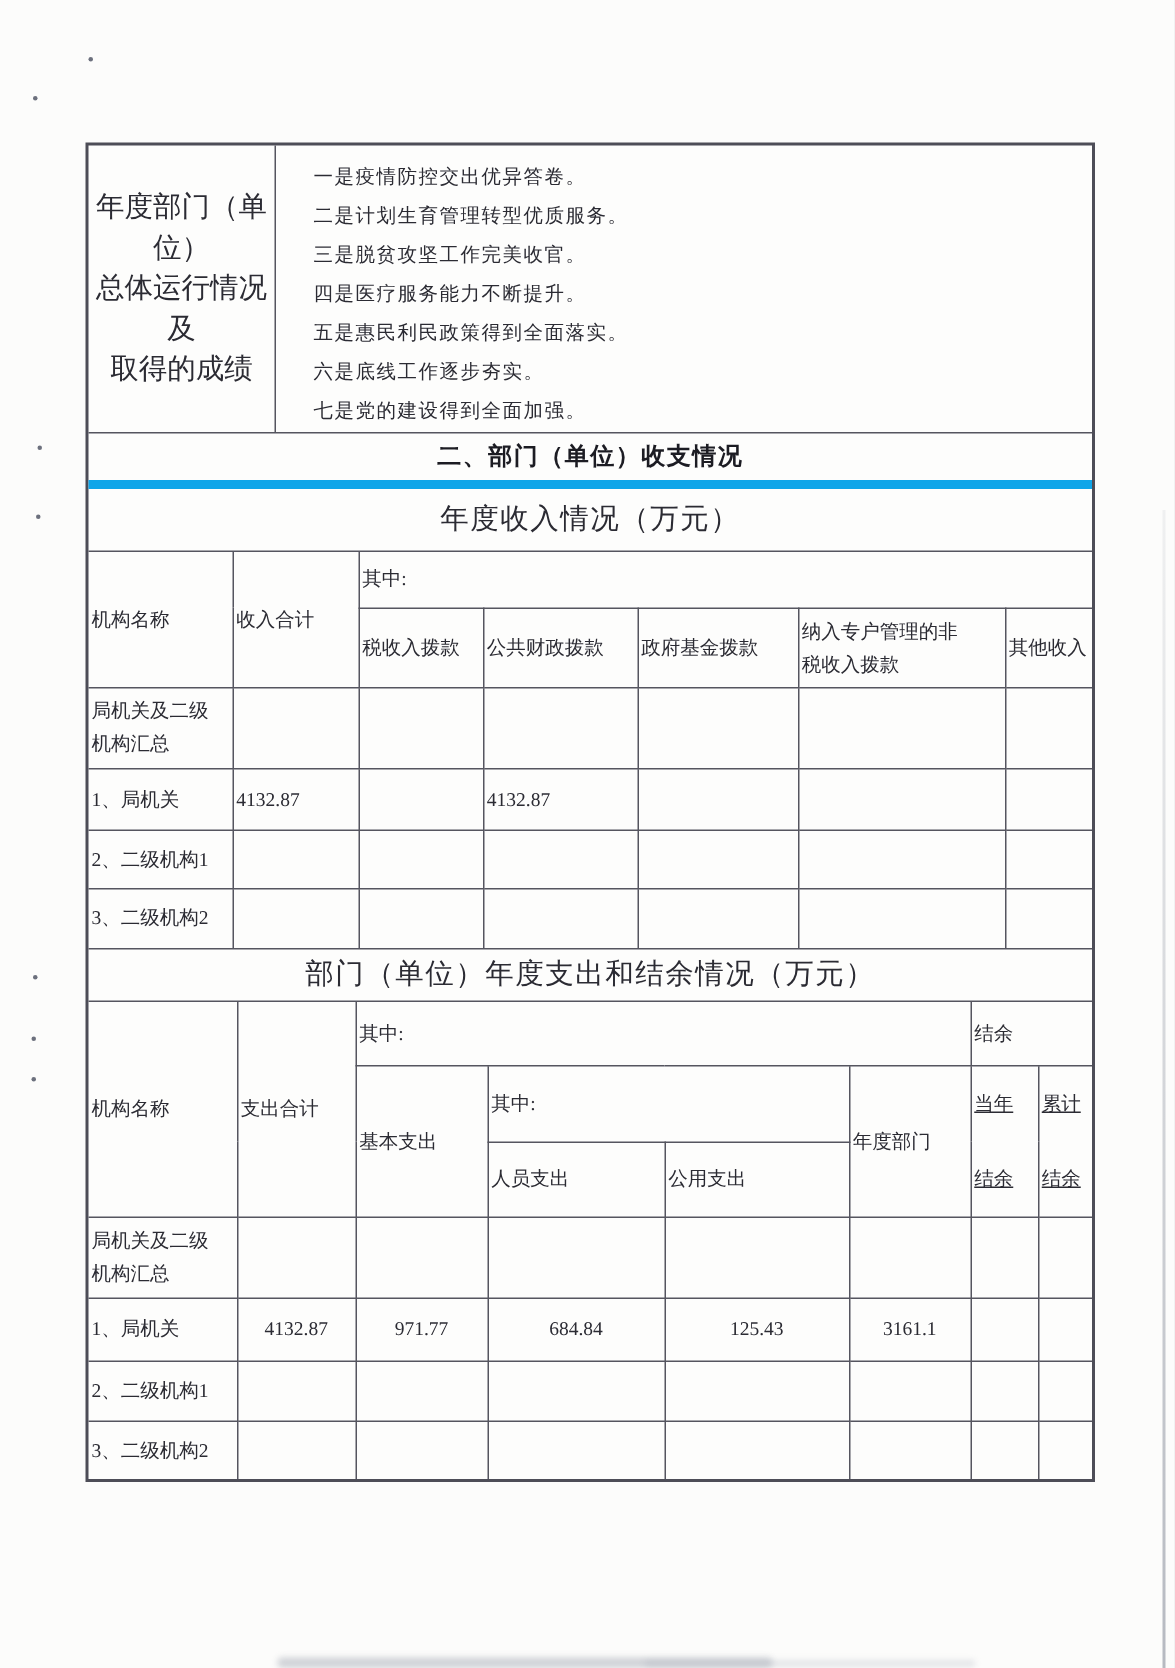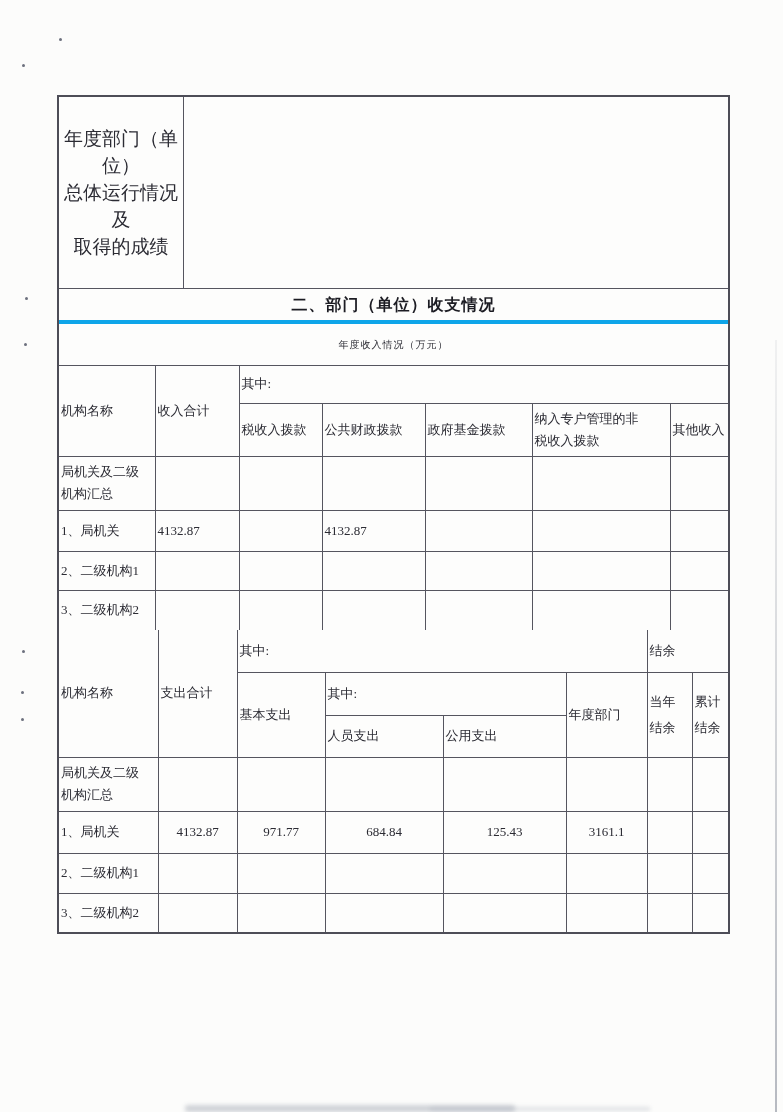--- a/index.html
+++ b/index.html
@@ -22,45 +22,45 @@
     width:124px;flex:0 0 124px;
     border-right:1px solid #55555f;
     display:flex;align-items:center;justify-content:center;
     text-align:center;white-space:pre-line;
     font-size:19px;line-height:27px;
   }
   .intro-content{flex:1;padding:8px 0 0 25px;}
   .ach-line{font-size:13px;line-height:26px;letter-spacing:1px;}
   
   .sec-title{
-    border-top:1px solid #55555f;border-bottom:4px solid #0ea5e9;
+    border-top:1px solid #55555f;border-bottom:6px solid #0ea5e9;
     height:31px;line-height:31px;text-align:center;
     font-family:"Liberation Sans", sans-serif;
     font-weight:bold;font-size:16px;color:#1c1c23;letter-spacing:1px;
   }
   .sub-title{
     height:41px;line-height:41px;text-align:center;
-    font-size:10px;letter-spacing:1px;
+    font-size:19px;letter-spacing:1px;
     border-bottom:1px solid #55555f;
   }
   .sub-title.exp{border-top:1px solid #55555f;height:34px;line-height:34px;}
   
   table.tbl{
     border-collapse:collapse;border-style:hidden;
     width:669px;table-layout:fixed;
   }
   table.tbl td{
     border:1px solid #55555f;
     font-size:13px;
     padding:0 2px;
     vertical-align:middle;
     overflow:hidden;
   }
   td.hc{text-align:left;white-space:pre-line;line-height:22px;}
-  td.hc.tall{line-height:26px;}
+  td.hc.tall{line-height:50px;text-decoration:underline;}
   td.rowname{text-align:left;white-space:pre-line;line-height:22px;padding-left:2px;}
   td.val-left{text-align:left;padding-left:4px;font-size:13.5px;}
   td.val-center{text-align:center;font-size:13.5px;}
   
   .inc-h1{height:37px;} .inc-h2{height:53px;}
   .inc-r0{height:54px;} .inc-r1{height:41px;} .inc-r2{height:39px;} .inc-r3{height:40px;}
   
   .exp-h1{height:42px;} .exp-h2{height:43px;} .exp-h3{height:42px;}
   .exp-r0{height:54px;} .exp-r1{height:42px;} .exp-r2{height:40px;} .exp-r3{height:39px;}
   
@@ -93,20 +93,29 @@
   <div class="edge-line"></div>
   <div class="bottom-smudge"></div>
   <div class="bottom-smudge2"></div>
 
   <div class="doc">
 
     <div class="intro">
       <div class="intro-label">年度部门（单位）
 总体运行情况及
 取得的成绩</div>
+      <div class="intro-content">
+        <div class="ach-line">一是疫情防控交出优异答卷。</div>
+        <div class="ach-line">二是计划生育管理转型优质服务。</div>
+        <div class="ach-line">三是脱贫攻坚工作完美收官。</div>
+        <div class="ach-line">四是医疗服务能力不断提升。</div>
+        <div class="ach-line">五是惠民利民政策得到全面落实。</div>
+        <div class="ach-line">六是底线工作逐步夯实。</div>
+        <div class="ach-line">七是党的建设得到全面加强。</div>
+      </div>
     </div>
 
     <div class="sec-title">二、部门（单位）收支情况</div>
 
     <div class="sub-title">年度收入情况（万元）</div>
 
     <table class="tbl">
       <colgroup>
         <col style="width:96px">
           <col style="width:84px">
@@ -163,20 +172,21 @@
         <td class="val-left"></td>
         <td class="val-left"></td>
         <td class="val-left"></td>
         <td class="val-left"></td>
         <td class="val-left"></td>
         <td class="val-left"></td>
       </tr>
     </tbody>
       </table>
 
+    <div class="sub-title exp">部门（单位）年度支出和结余情况（万元）</div>
 
     <table class="tbl">
       <colgroup>
         <col style="width:99px">
           <col style="width:79px">
           <col style="width:88px">
         <col style="width:118px">
           <col style="width:123px">
           <col style="width:81px">
         <col style="width:45px">

